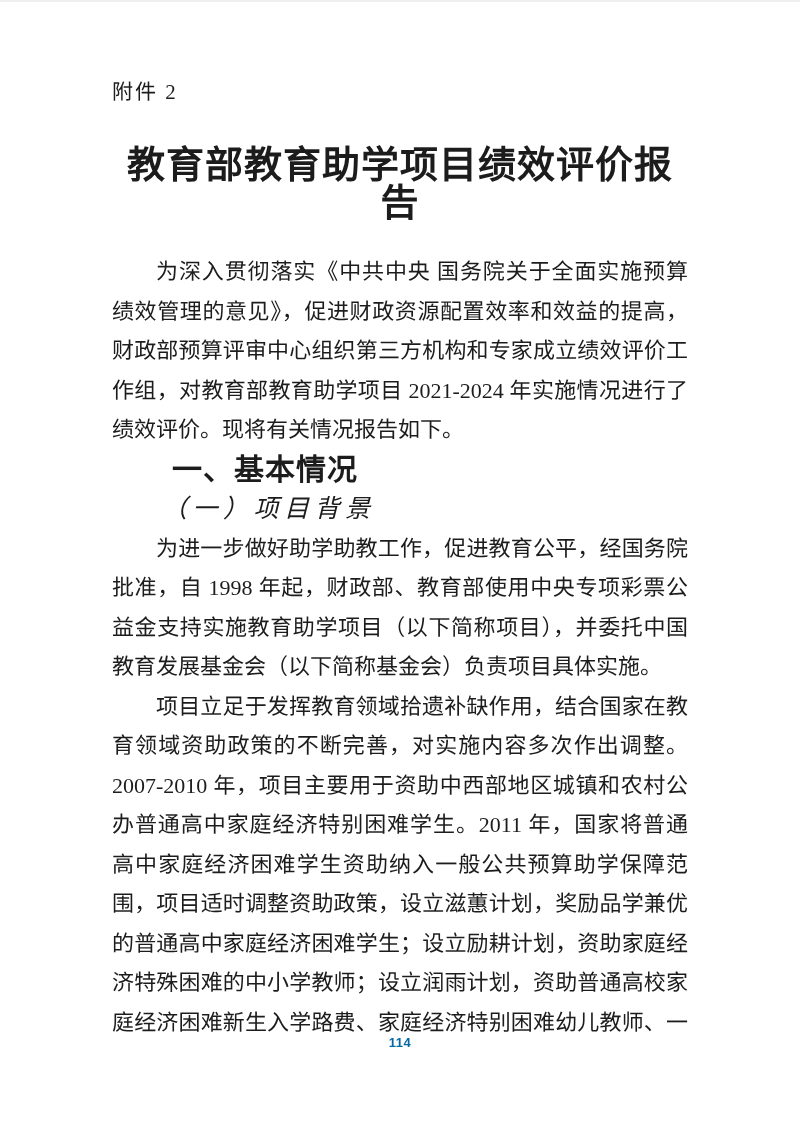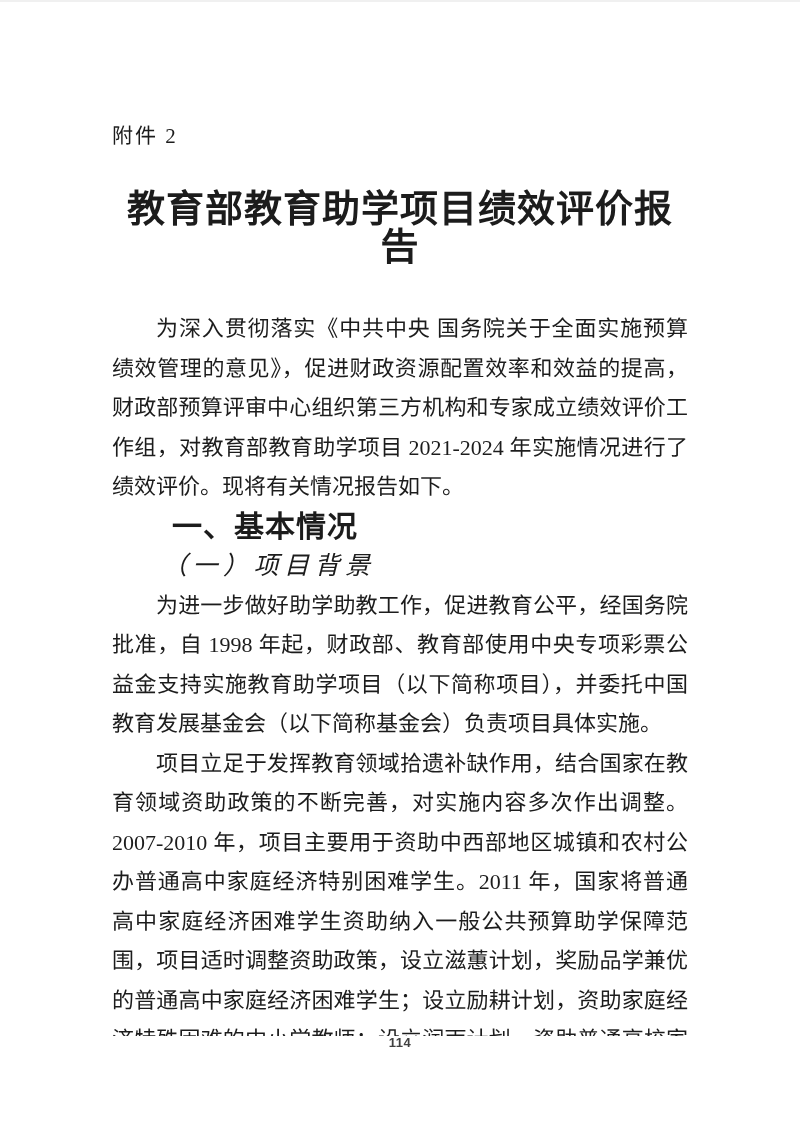--- a/index.html
+++ b/index.html
@@ -15,39 +15,39 @@
     background: #ffffff;
     color: #1c1c1c;
     font-family: "Liberation Serif", "DejaVu Serif", serif;
     overflow: hidden;
     border-top: 2px solid #f0f0f0;
     box-sizing: border-box;
   }
   .content {
     box-sizing: border-box;
     height: 1034px;
-    padding: 120px 112px 0 112px;
+    padding: 76px 112px 0 112px;
     overflow: hidden;
   }
   .attachment {
     font-size: 21px;
     line-height: 28px;
     letter-spacing: 2px;
   }
   .doc-title {
     margin: 40px 0 0 0;
     font-size: 38px;
     font-weight: 700;
     text-align: center;
     letter-spacing: 1px;
     line-height: 38px;
     font-family: "Liberation Serif", "DejaVu Serif", serif;
   }
   .body-text {
-    margin-top: 43px;
+    margin-top: 30px;
     font-size: 22px;
     line-height: 39.5px;
     text-align: justify;
     text-justify: inter-character;
   }
   .body-text p {
     margin: 0;
     text-indent: 2em;
   }
   .sec-heading {
@@ -71,21 +71,21 @@
   }
   .page-num {
     position: absolute;
     left: 0;
     right: 0;
     bottom: 81px;
     text-align: center;
     font-size: 13px;
     font-weight: 600;
     letter-spacing: 0.5px;
-    color: #404040;
+    color: #0369a1;
     font-family: "Liberation Sans", "DejaVu Sans", sans-serif;
   }
 </style>
 </head>
 <body>
 
 <div class="page">
   <div class="content">
     <div class="attachment">附件 2</div>
 

